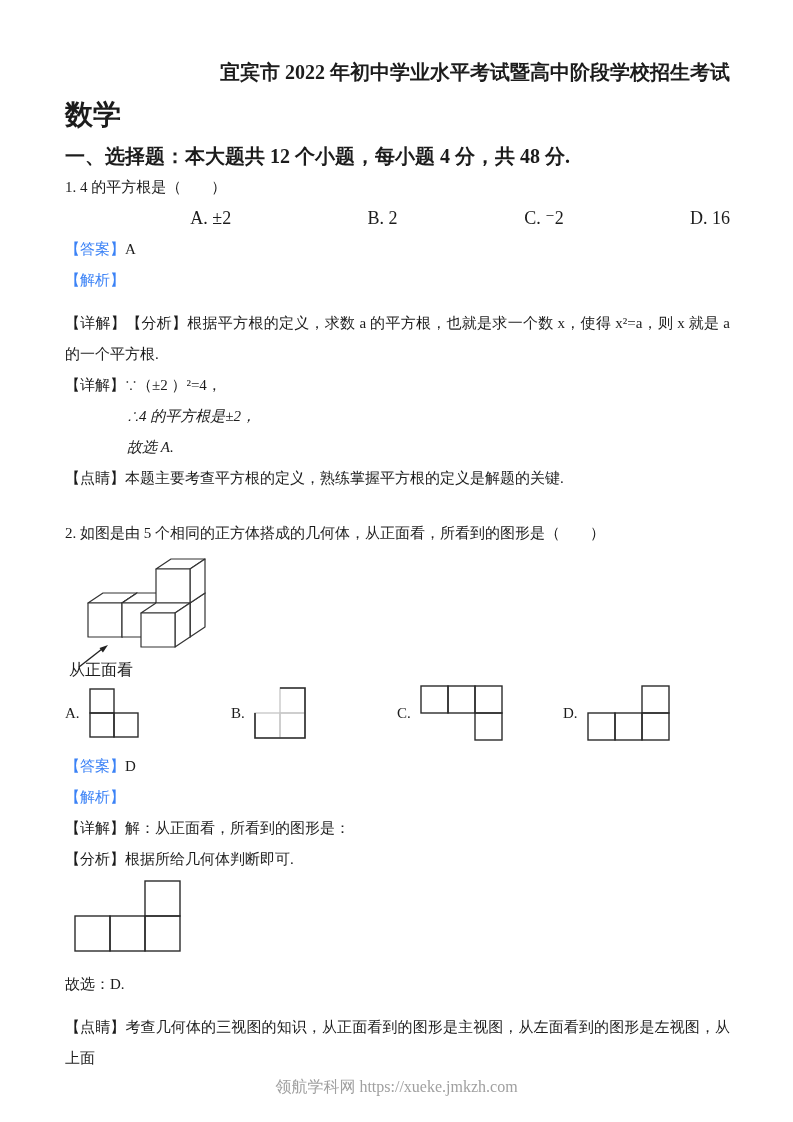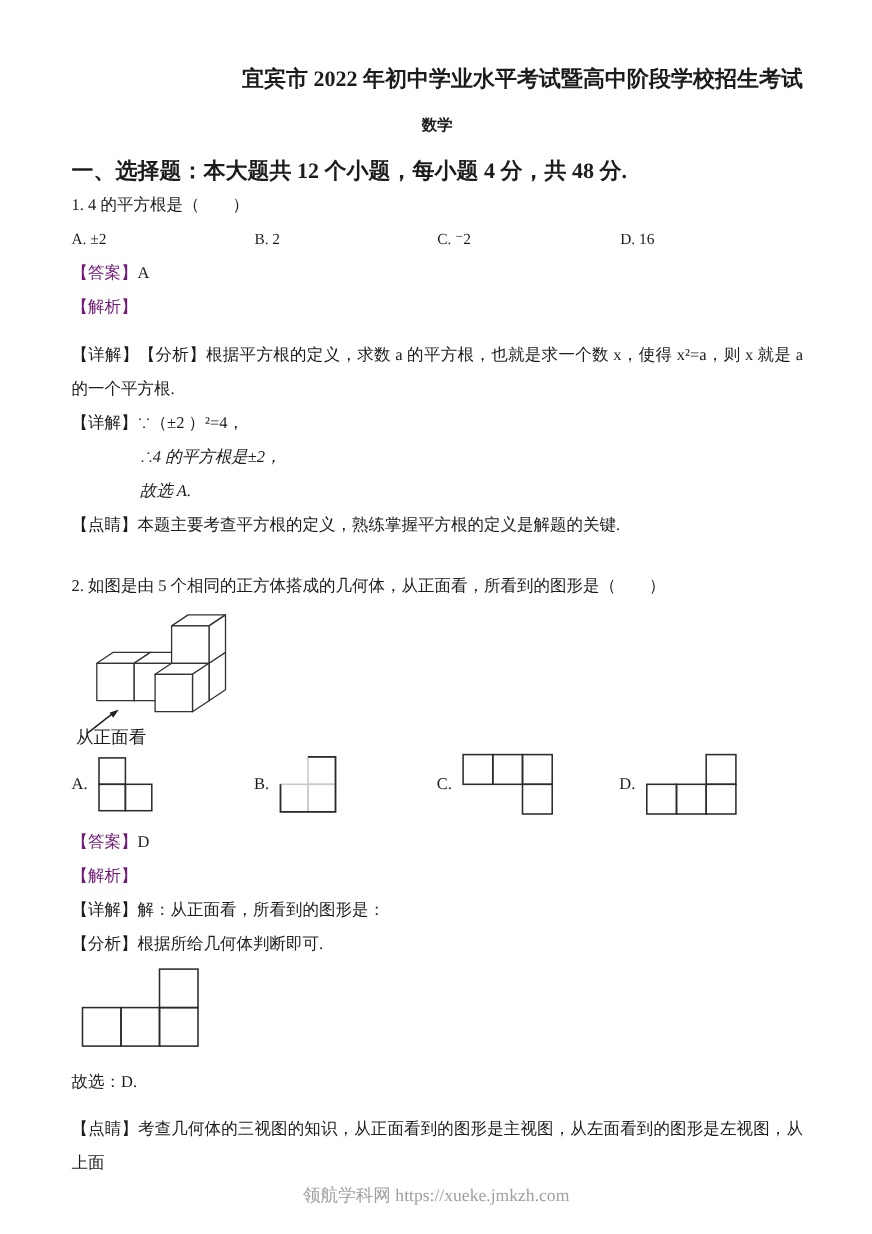--- a/index.html
+++ b/index.html
@@ -7,30 +7,30 @@
     width:793px;height:1122px;position:relative;background:#ffffff;
     font-family:"Liberation Serif","DejaVu Serif",serif;color:#1c1c1c;
     overflow:hidden;
   }
   .page{padding:58px 63px 0 65px;}
   .title{
     font-size:20px;font-weight:bold;text-align:right;
     margin:0 0 15px 0;line-height:28px;
   }
   .subtitle{
-    font-size:14px;font-weight:bold;text-align:center;
+    font-size:28px;font-weight:bold;text-align:left;
     margin:0 0 12px 0;line-height:28px;
   }
   .section{font-size:20px;font-weight:bold;line-height:31px;margin:0;}
   p{font-size:15px;line-height:31px;margin:0;}
   .just{text-align:justify;margin-top:12px;}
-  .blue{color:#701a75;}
+  .blue{color:#3b82f6;}
   .indent{margin-left:62px;font-style:italic;}
   .opt-row{display:flex;}
-  .opt-row .opt{width:25%;font-size:14px;line-height:31px;}
+  .opt-row .opt{width:25%;font-size:18px;line-height:31px;text-align:right;}
   .q2-stem{margin-top:24px;}
   .cube-fig{margin:2px 0 0 2px;line-height:0;}
   .fig-opts{display:flex;align-items:center;margin:4px 0 6px 0;height:64px;}
   .fig-opt{width:166px;display:flex;align-items:center;}
   .opt-label{font-size:15px;margin-right:8px;}
   .fig-holder{display:inline-block;line-height:0;}
   .ans-fig{margin:4px 0 0 8px;line-height:0;}
   .conc{margin-top:16px;}
   .footer{
     position:absolute;bottom:24px;left:0;width:100%;text-align:center;

